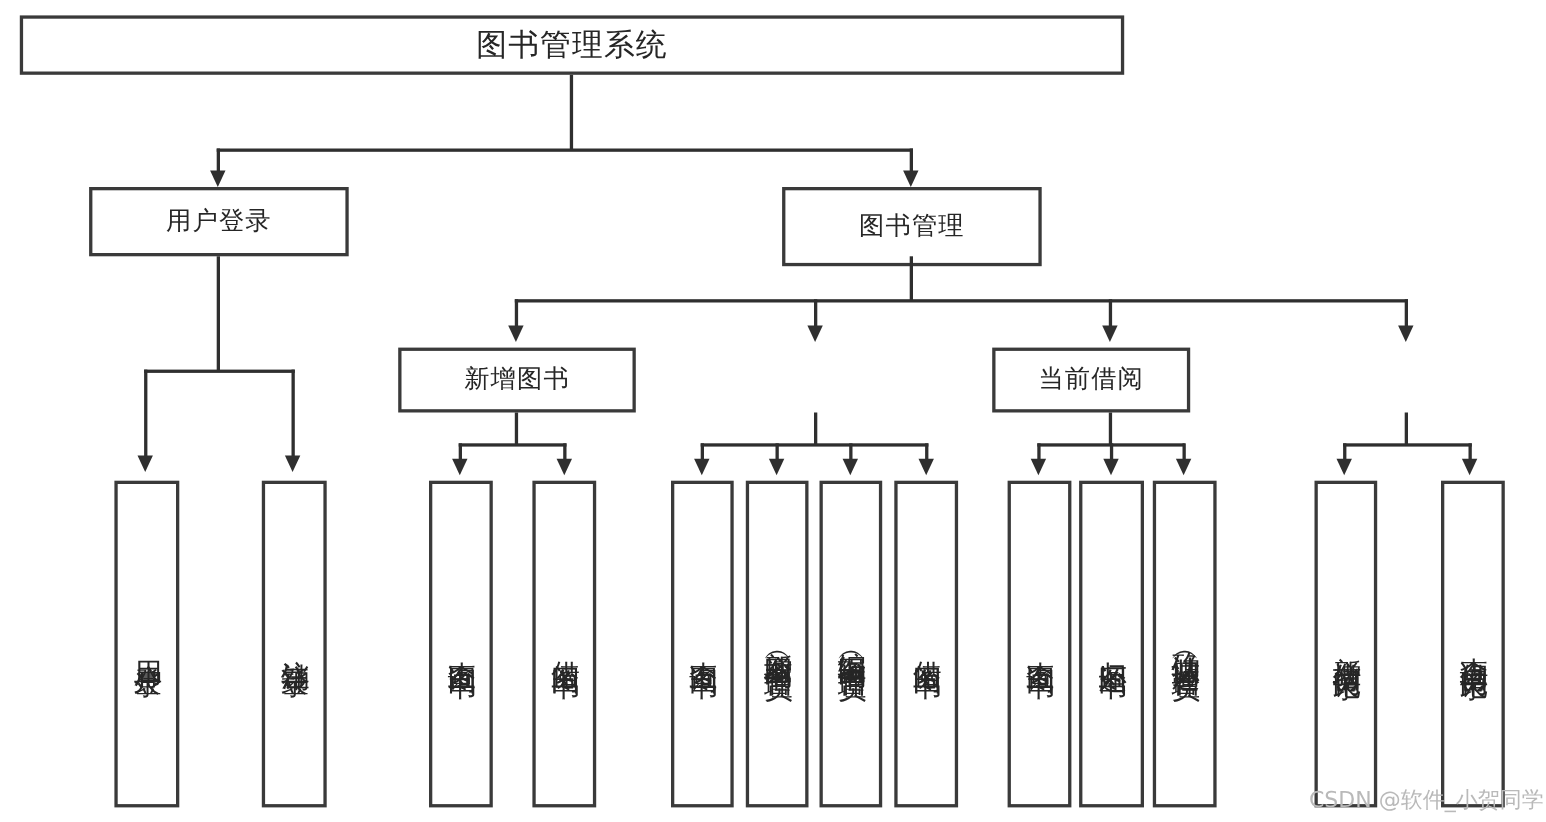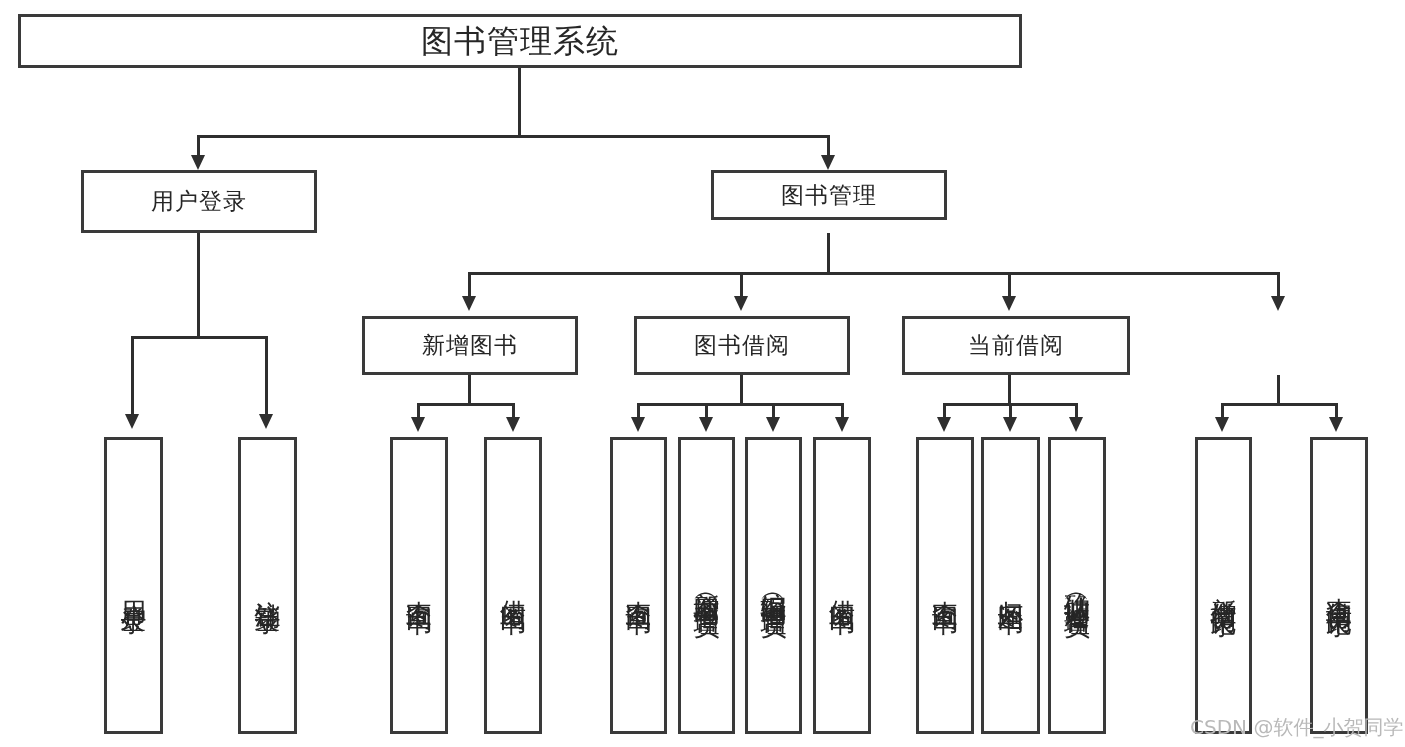--- a/index.html
+++ b/index.html
@@ -26,21 +26,21 @@
   }
   .node .label{
     font-size:23px;
     line-height:1.15;
     letter-spacing:1px;
     color:#262626;
     white-space:nowrap;
   }
   
   .node.root{border-width:3px;}
-  .node.root .label{font-size:32px;}
+  .node.root .label{font-size:28px;}
 
   
   .node.leaf{
     align-items:center;
     justify-content:center;
     padding:6px 2px;
   }
   .node.leaf .label{
     writing-mode:vertical-rl;
     text-orientation:upright;
@@ -94,21 +94,21 @@
   <div class="ln v" style="left:197px;top:135px;width:3px;height:22px;"></div>
   <div class="arrow" style="left:191px;top:155px;"></div>
 
   <div class="ln v" style="left:827px;top:135px;width:3px;height:22px;"></div>
   <div class="arrow" style="left:821px;top:155px;"></div>
 
   <div class="node" style="left:81px;top:170px;width:236px;height:63px;">
     <span class="label">用户登录</span>
   </div>
 
-  <div class="node" style="left:711px;top:170px;width:236px;height:50px;">
+  <div class="node" style="left:711px;top:170px;width:236px;height:72px;">
     <span class="label">图书管理</span>
   </div>
 
   <div class="ln v" style="left:197px;top:233px;width:3px;height:105px;"></div>
   <div class="ln h" style="left:131px;top:336px;width:137px;height:3px;"></div>
   <div class="ln v" style="left:131px;top:336px;width:3px;height:80px;"></div>
   <div class="arrow" style="left:125px;top:414px;"></div>
   <div class="ln v" style="left:265px;top:336px;width:3px;height:80px;"></div>
   <div class="arrow" style="left:259px;top:414px;"></div>
 
@@ -130,24 +130,21 @@
 
   <div class="ln v" style="left:1008px;top:272px;width:3px;height:26px;"></div>
   <div class="arrow" style="left:1002px;top:296px;"></div>
 
   <div class="ln v" style="left:1277px;top:272px;width:3px;height:26px;"></div>
   <div class="arrow" style="left:1271px;top:296px;"></div>
 
   <div class="node" style="left:362px;top:316px;width:216px;height:59px;">
     <span class="label">新增图书</span>
   </div>
-  <div class="node" style="left:634px;top:316px;width:216px;height:59px;">
-    <span class="label">图书借阅</span>
-  </div>
-  <div class="node" style="left:902px;top:316px;width:228px;height:59px;">
+  <div class="node" style="left:902px;top:316px;width:180px;height:59px;">
     <span class="label">当前借阅</span>
   </div>
 
   <div class="ln v" style="left:468px;top:375px;width:3px;height:30px;"></div>
   <div class="ln h" style="left:417px;top:403px;width:98px;height:3px;"></div>
   <div class="ln v" style="left:417px;top:403px;width:3px;height:16px;"></div>
   <div class="arrow" style="left:411px;top:417px;"></div>
   <div class="ln v" style="left:512px;top:403px;width:3px;height:16px;"></div>
   <div class="arrow" style="left:506px;top:417px;"></div>
 

